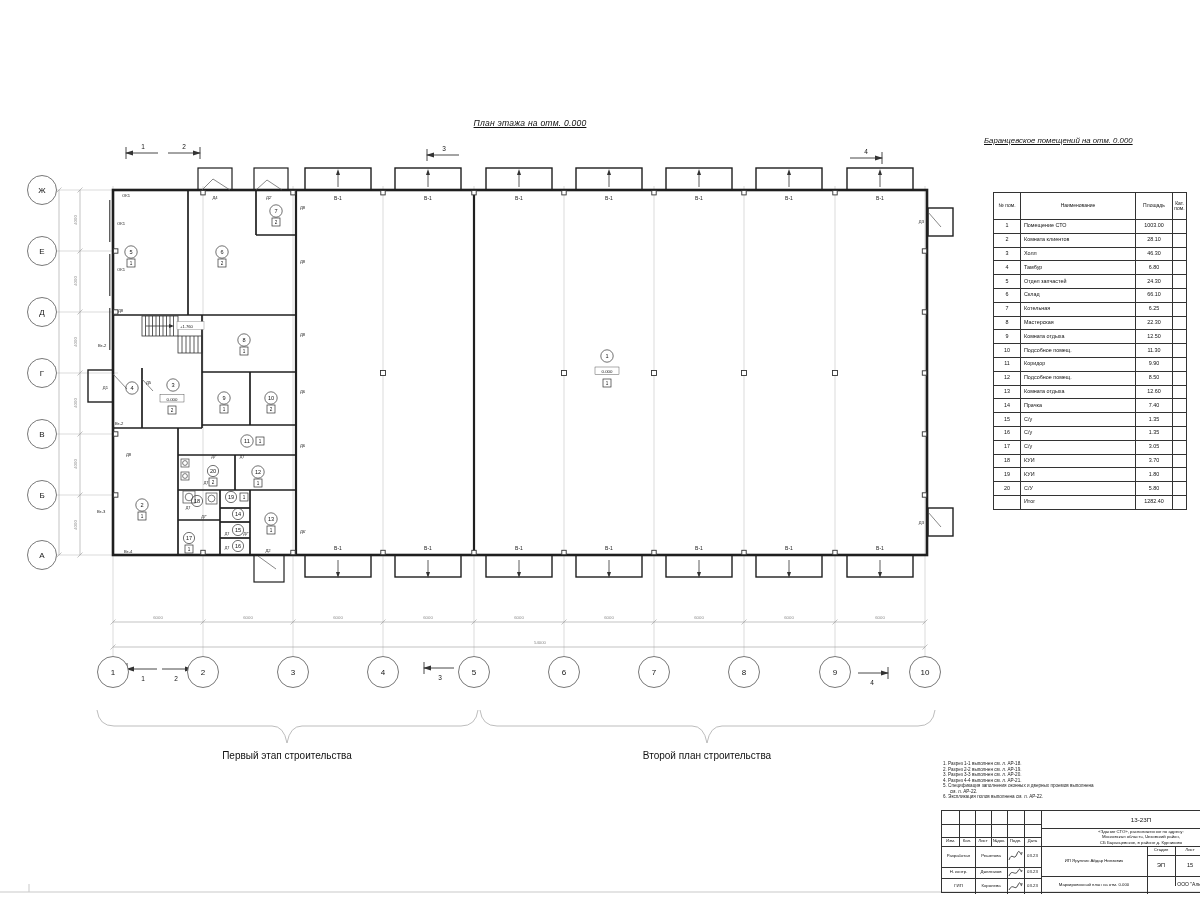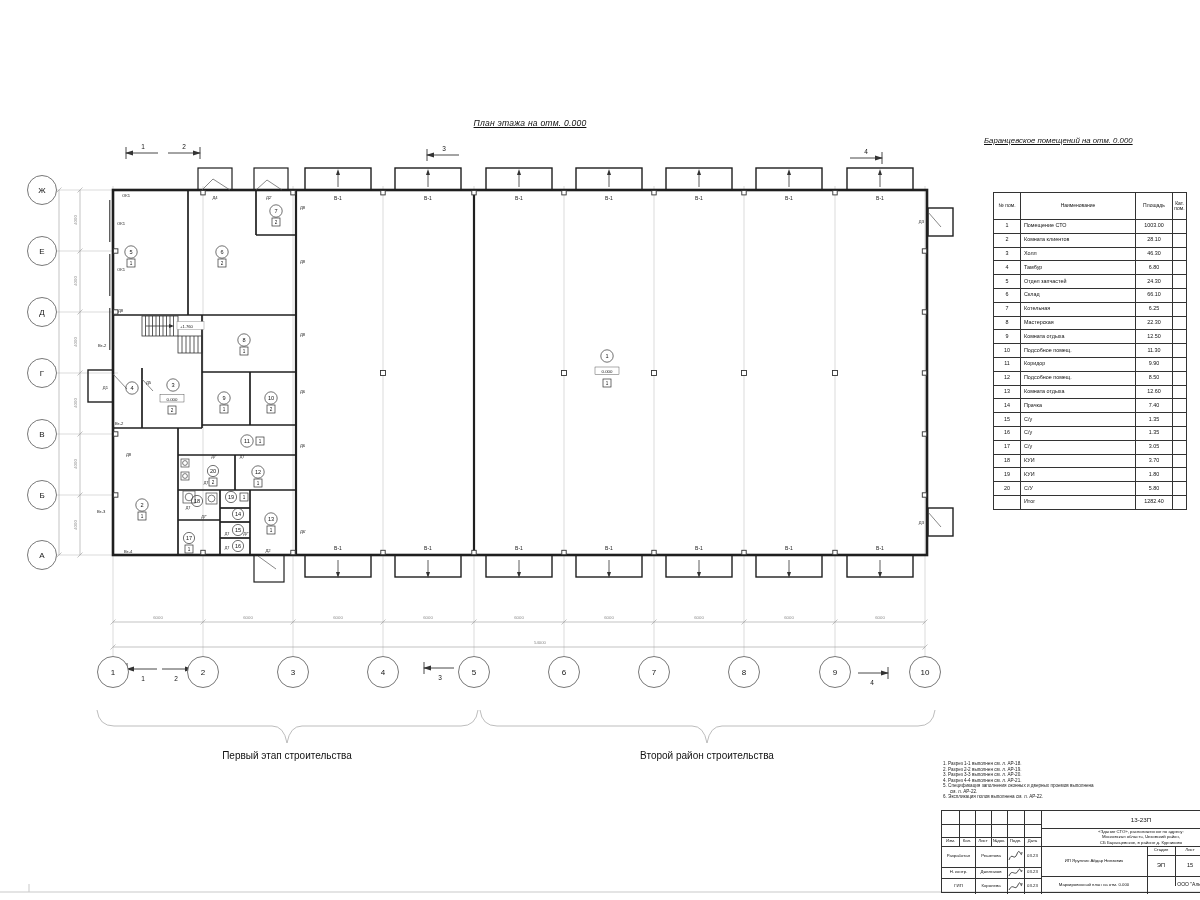--- a/index.html
+++ b/index.html
@@ -643,21 +643,21 @@
   <tr>
           <td></td>
           <td class="nm">Итог</td>
           <td>1282.40</td>
           <td></td>
         </tr>
 </tbody>
     </table>
 
 <div class="stage-lab" style="left:177px;">Первый этап строительства</div>
-<div class="stage-lab" style="left:597px;">Второй район строительства</div>
+<div class="stage-lab" style="left:597px;">Второй план строительства</div>
 
 <div class="notes">
   <div>1. Разрез 1-1 выполнен см. л. АР-18.</div>
   <div>2. Разрез 2-2 выполнен см. л. АР-19.</div>
   <div>3. Разрез 3-3 выполнен см. л. АР-20.</div>
   <div>4. Разрез 4-4 выполнен см. л. АР-21.</div>
   <div>5. Спецификация заполнения оконных и дверных проемов выполнена см. л. АР-22.</div>
   <div>6. Экспликация полов выполнена см. л. АР-22.</div>
 </div>
 

